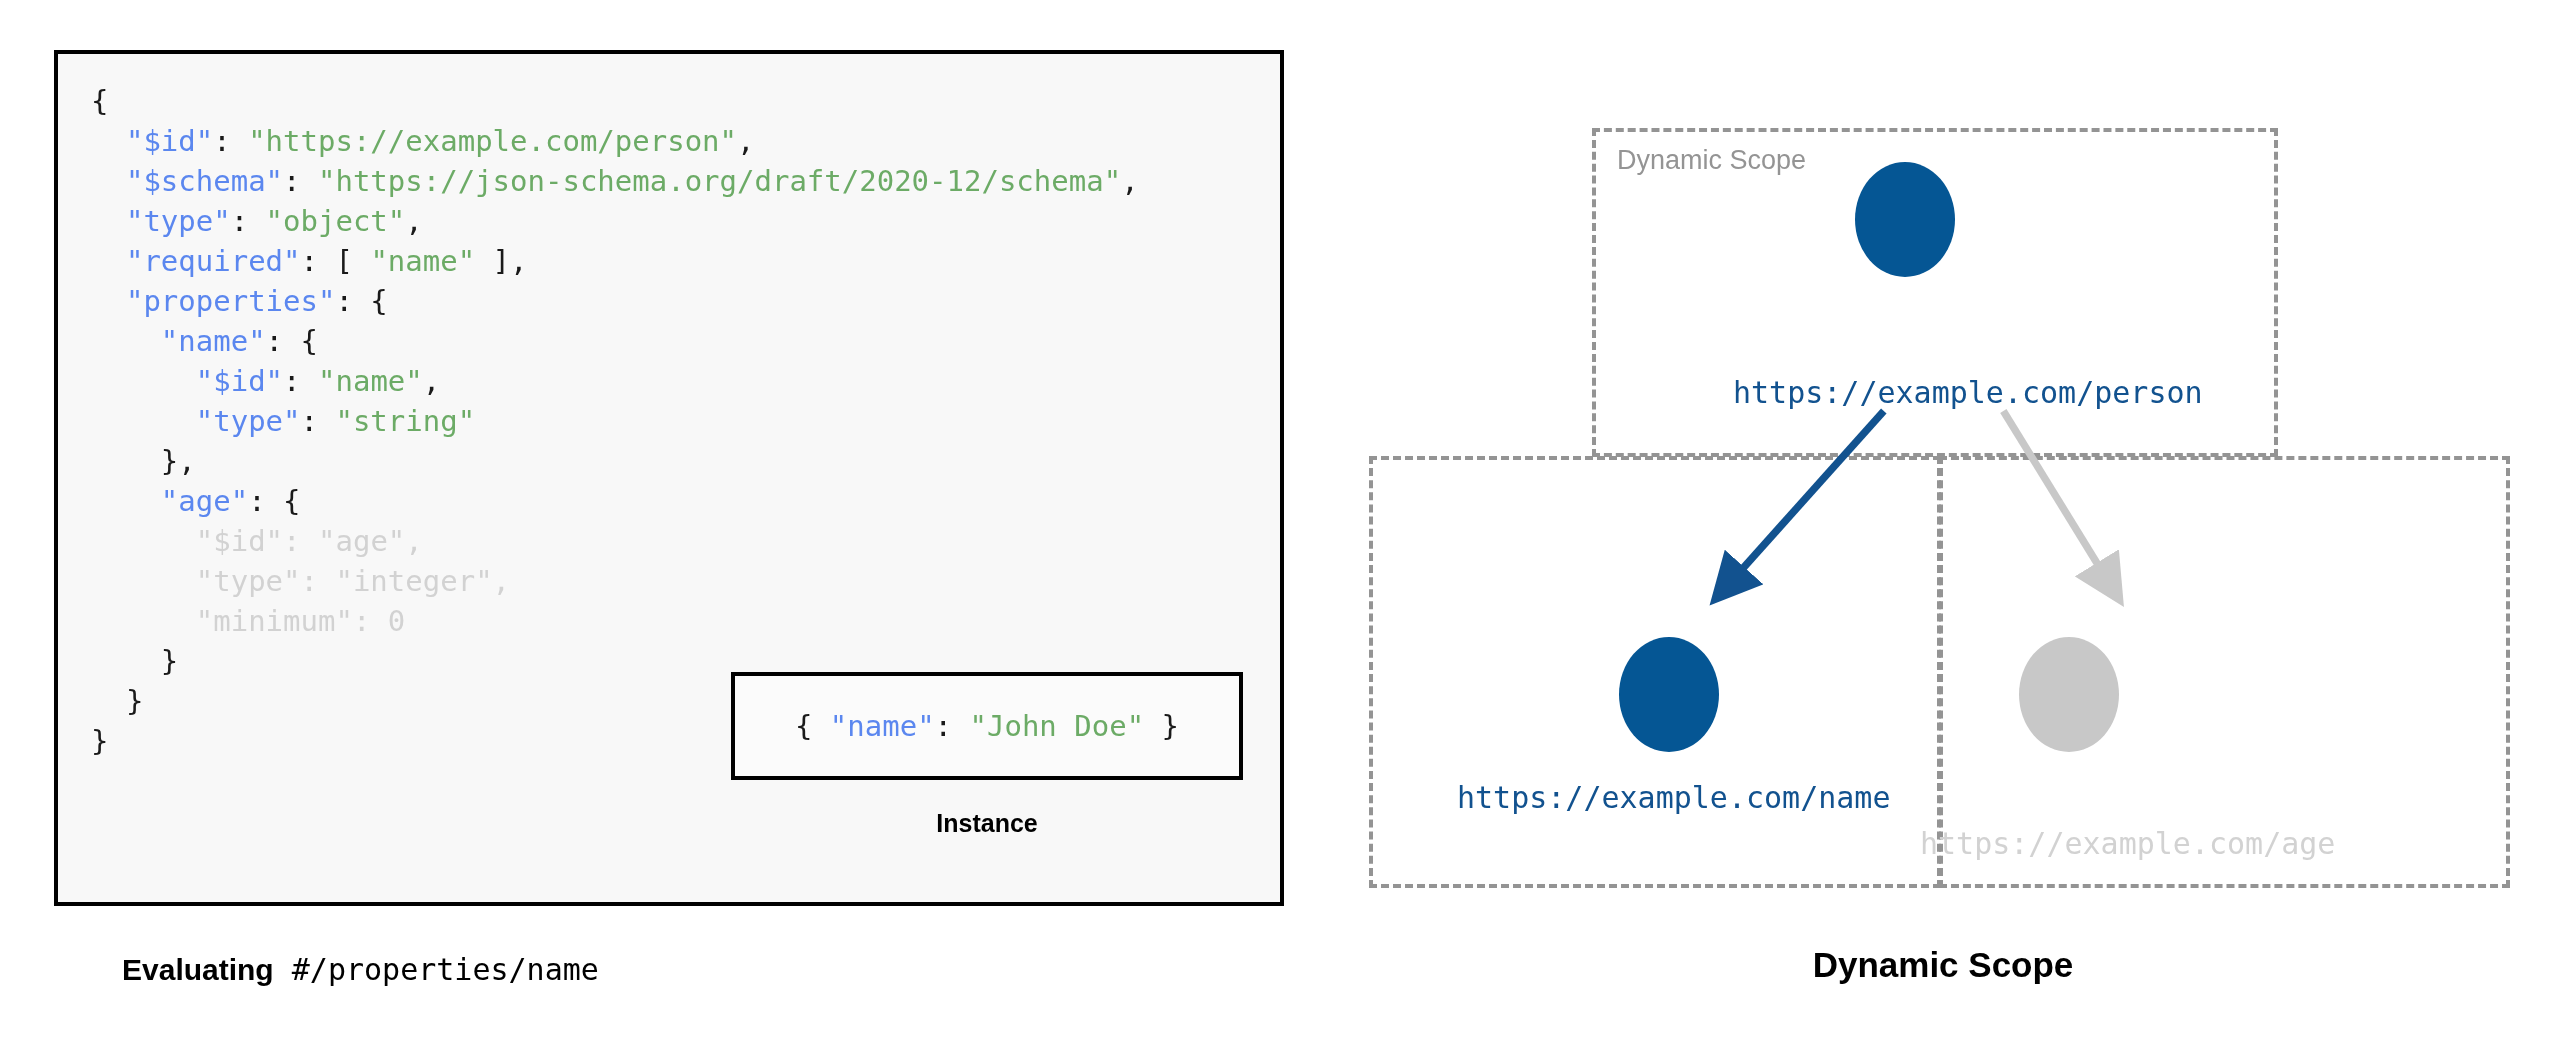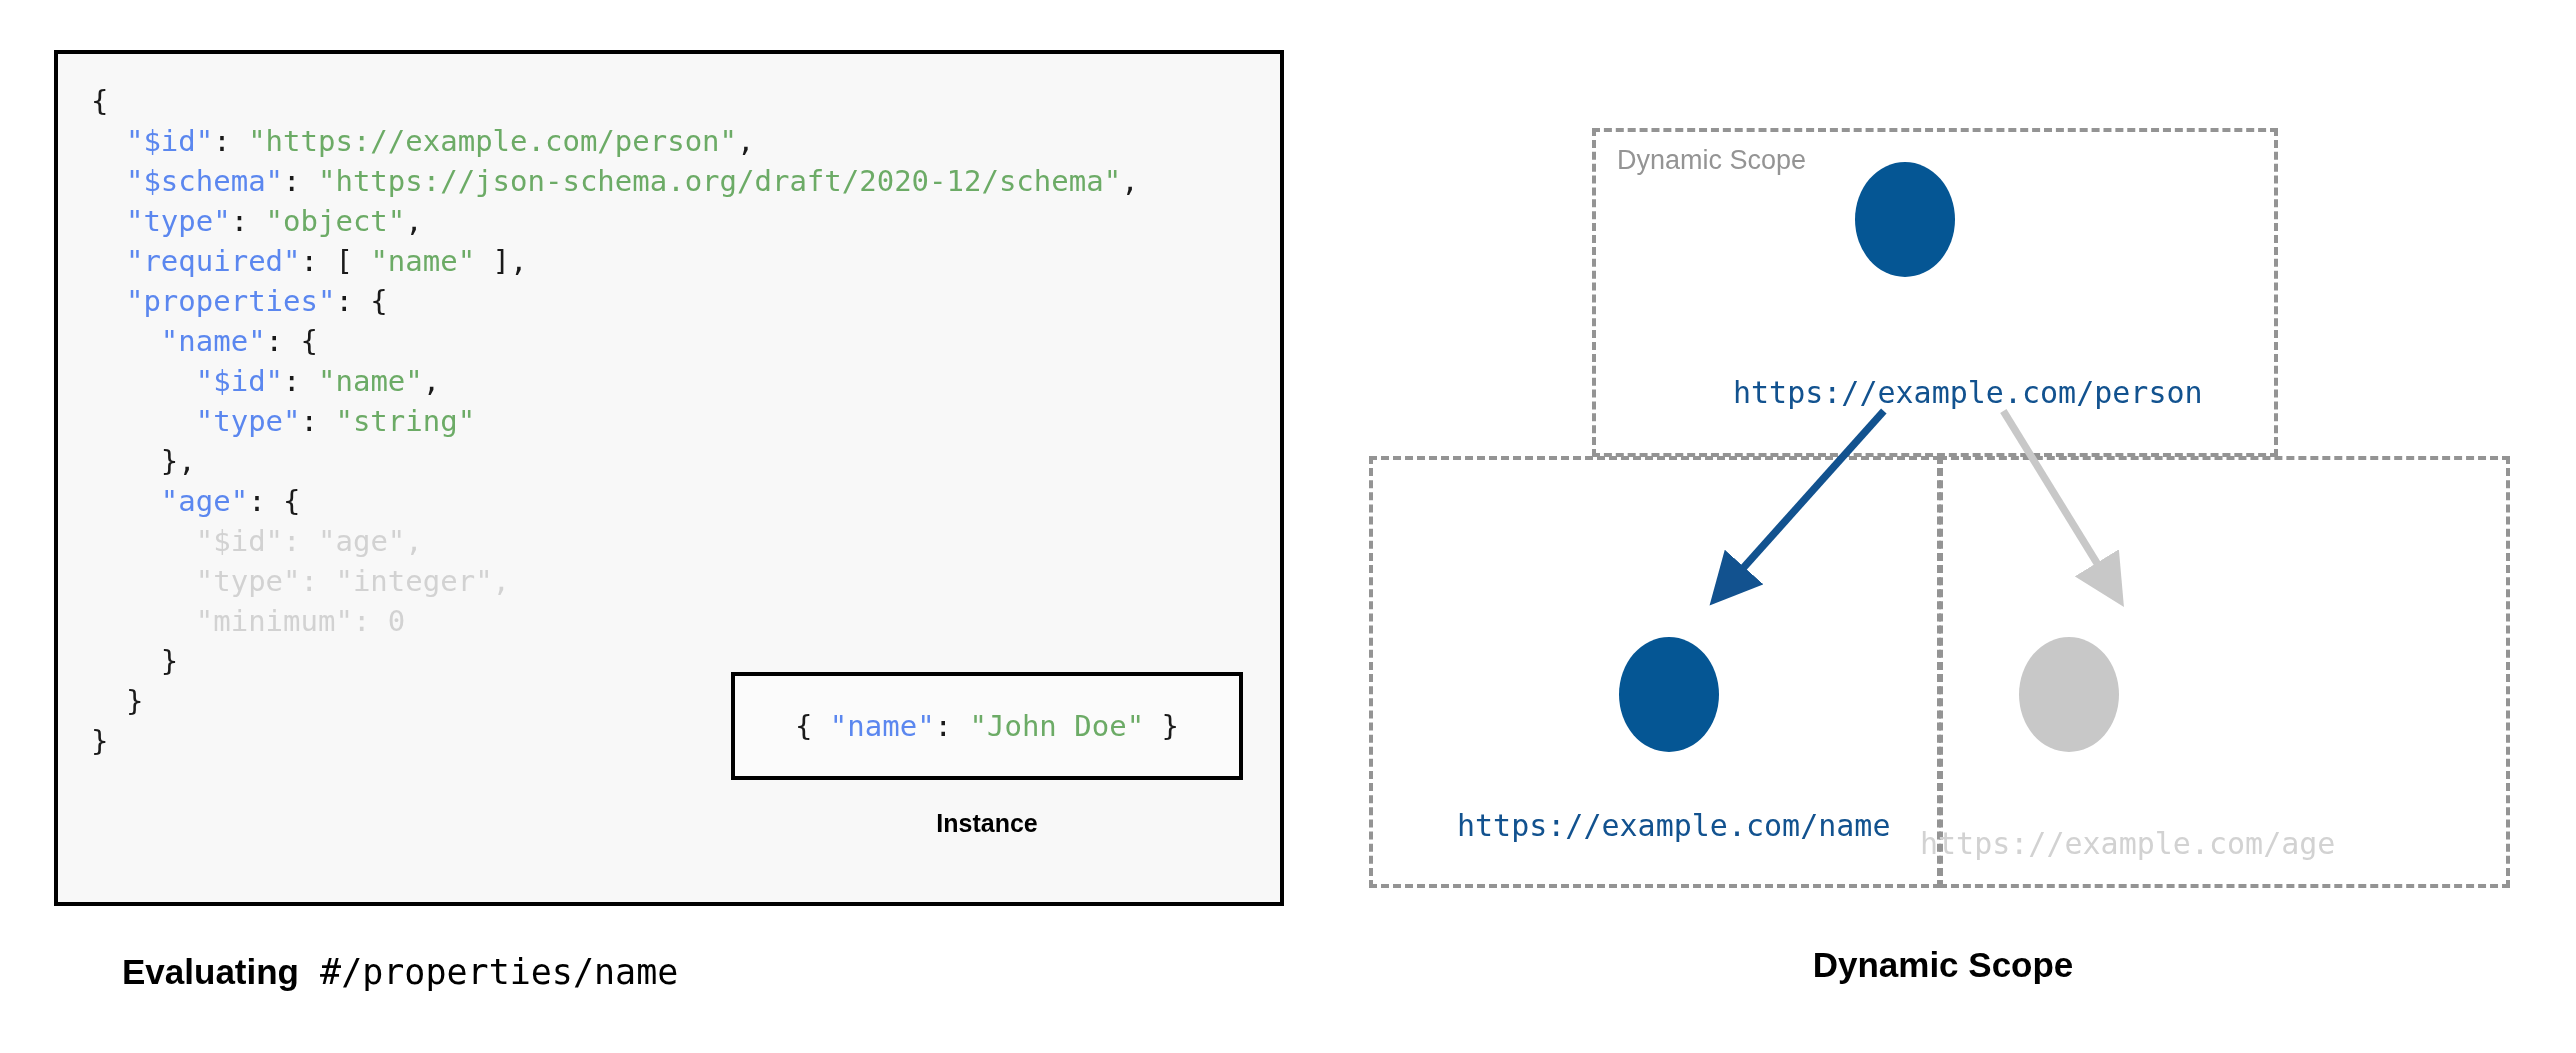--- a/index.html
+++ b/index.html
@@ -80,21 +80,21 @@
     font-family: "Liberation Sans", sans-serif;
     font-weight: bold;
     font-size: 25px;
     color: #000000;
   }
 
   #left-caption {
     position: absolute;
     left: 122px;
     top: 952px;
-    font-size: 35px;
+    font-size: 30px;
     color: #000000;
     white-space: nowrap;
   }
   #left-caption .cap-bold {
     font-family: "Liberation Sans", sans-serif;
     font-weight: bold;
   }
   #left-caption .cap-mono {
     font-family: "DejaVu Sans Mono", "Liberation Mono", monospace;
     font-weight: normal;
@@ -176,21 +176,21 @@
     white-space: nowrap;
   }
   #node-person-label {
     left: 423px;
     top: 364px;
     color: #12528f;
     margin-top: 11px;
   }
   #node-name-label {
     left: 147px;
-    top: 808px;
+    top: 780px;
     color: #12528f;
   }
   #node-age-label {
     left: 574px;
     top: 826px;
     color: #d2d2d2;
     margin-left: 36px;
   }
 
   #edges-svg {

